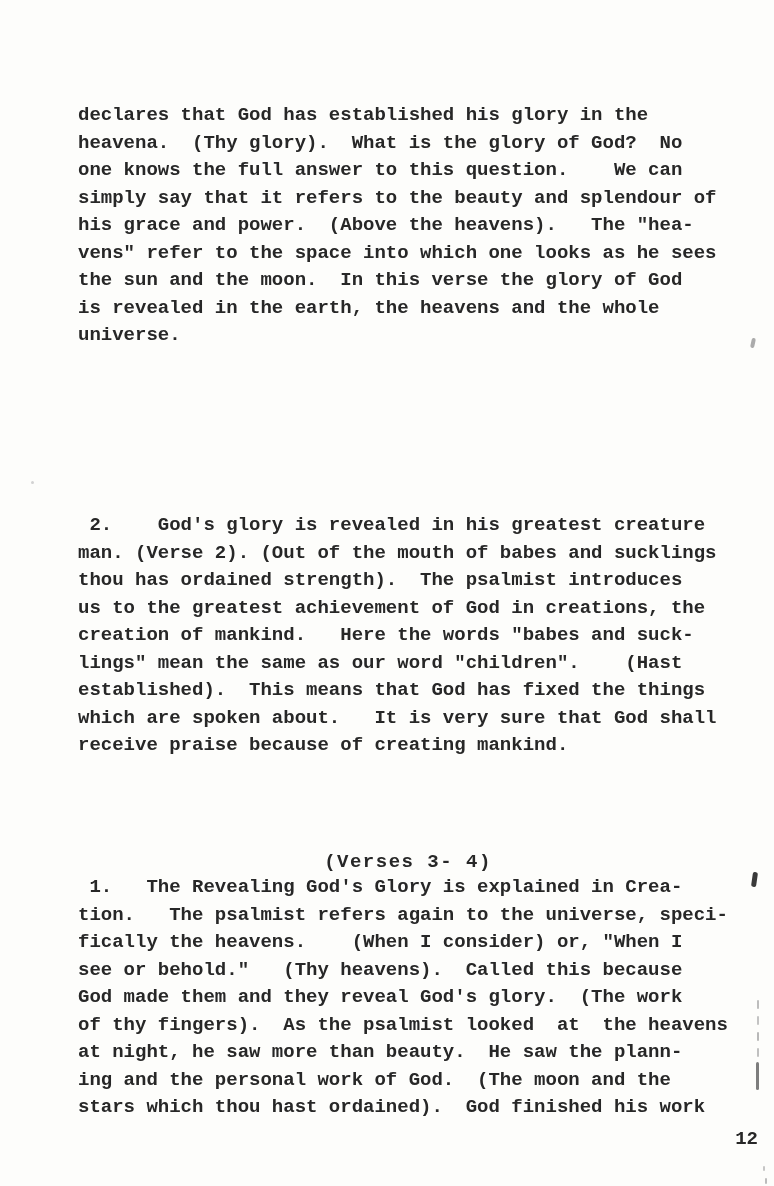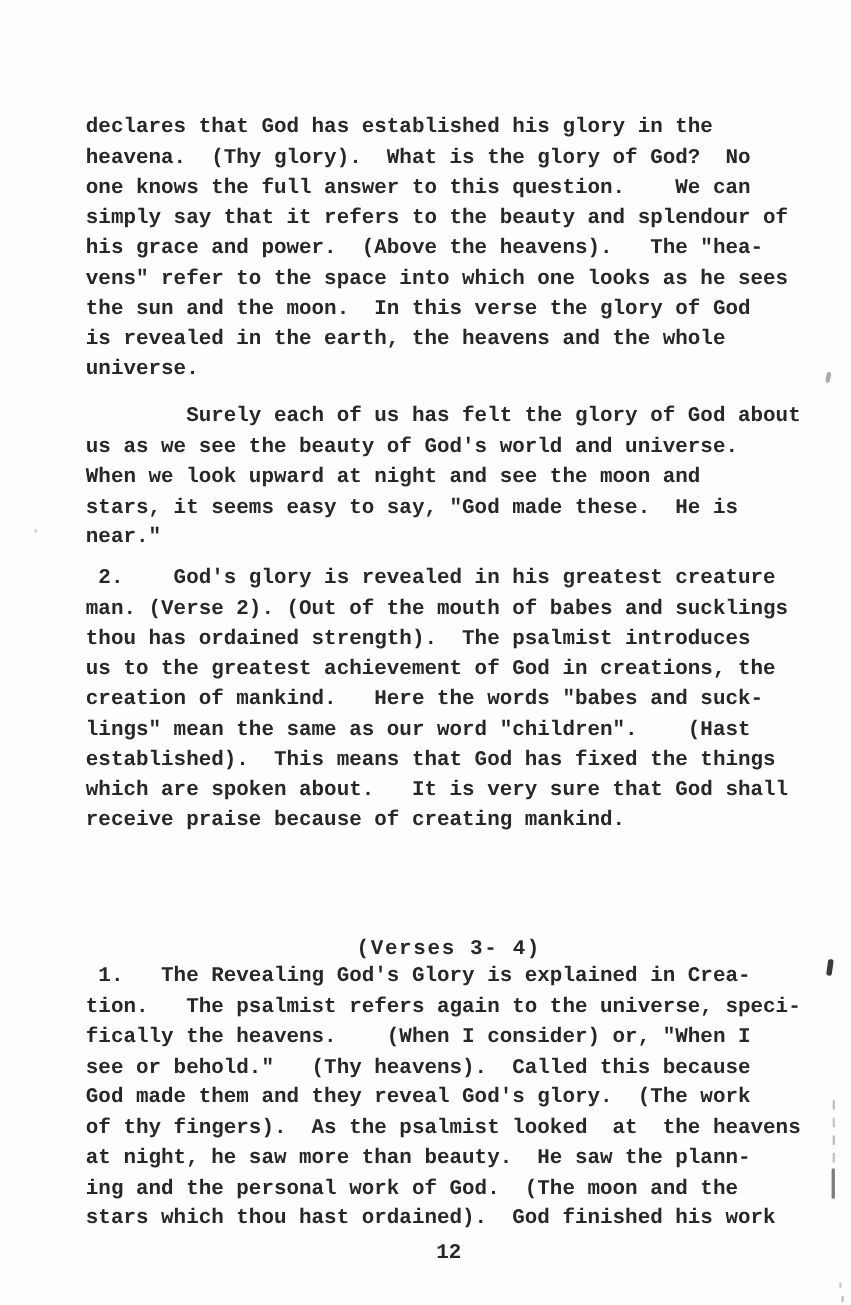--- a/index.html
+++ b/index.html
@@ -42,21 +42,21 @@
     font-size: 19px;
     line-height: 28px;
     letter-spacing: 1.5px;
     white-space: pre;
   }
   .pagenum {
     position: absolute;
     left: 58px;
     top: 1126px;
     width: 700px;
-    text-align: center;
+    text-align: right;
     font-size: 19px;
     line-height: 27px;
   }
   
   .artifact {
     position: absolute;
     background: #9a9a9a;
     border-radius: 2px;
   }
   .a-tick-faint   { left: 751px; top: 338px; width: 4px;  height: 10px; background: #ababab; transform: rotate(12deg); }
@@ -78,25 +78,20 @@
   <div class="para p1">declares that God has established his glory in the
 heavena.  (Thy glory).  What is the glory of God?  No
 one knows the full answer to this question.    We can
 simply say that it refers to the beauty and splendour of
 his grace and power.  (Above the heavens).   The "hea-
 vens" refer to the space into which one looks as he sees
 the sun and the moon.  In this verse the glory of God
 is revealed in the earth, the heavens and the whole
 universe.</div>
 
-  <div class="para p2">        Surely each of us has felt the glory of God about
-us as we see the beauty of God's world and universe.
-When we look upward at night and see the moon and
-stars, it seems easy to say, "God made these.  He is
-near."</div>
 
   <div class="para p3"> 2.    God's glory is revealed in his greatest creature
 man. (Verse 2). (Out of the mouth of babes and sucklings
 thou has ordained strength).  The psalmist introduces
 us to the greatest achievement of God in creations, the
 creation of mankind.   Here the words "babes and suck-
 lings" mean the same as our word "children".    (Hast
 established).  This means that God has fixed the things
 which are spoken about.   It is very sure that God shall
 receive praise because of creating mankind.</div>

